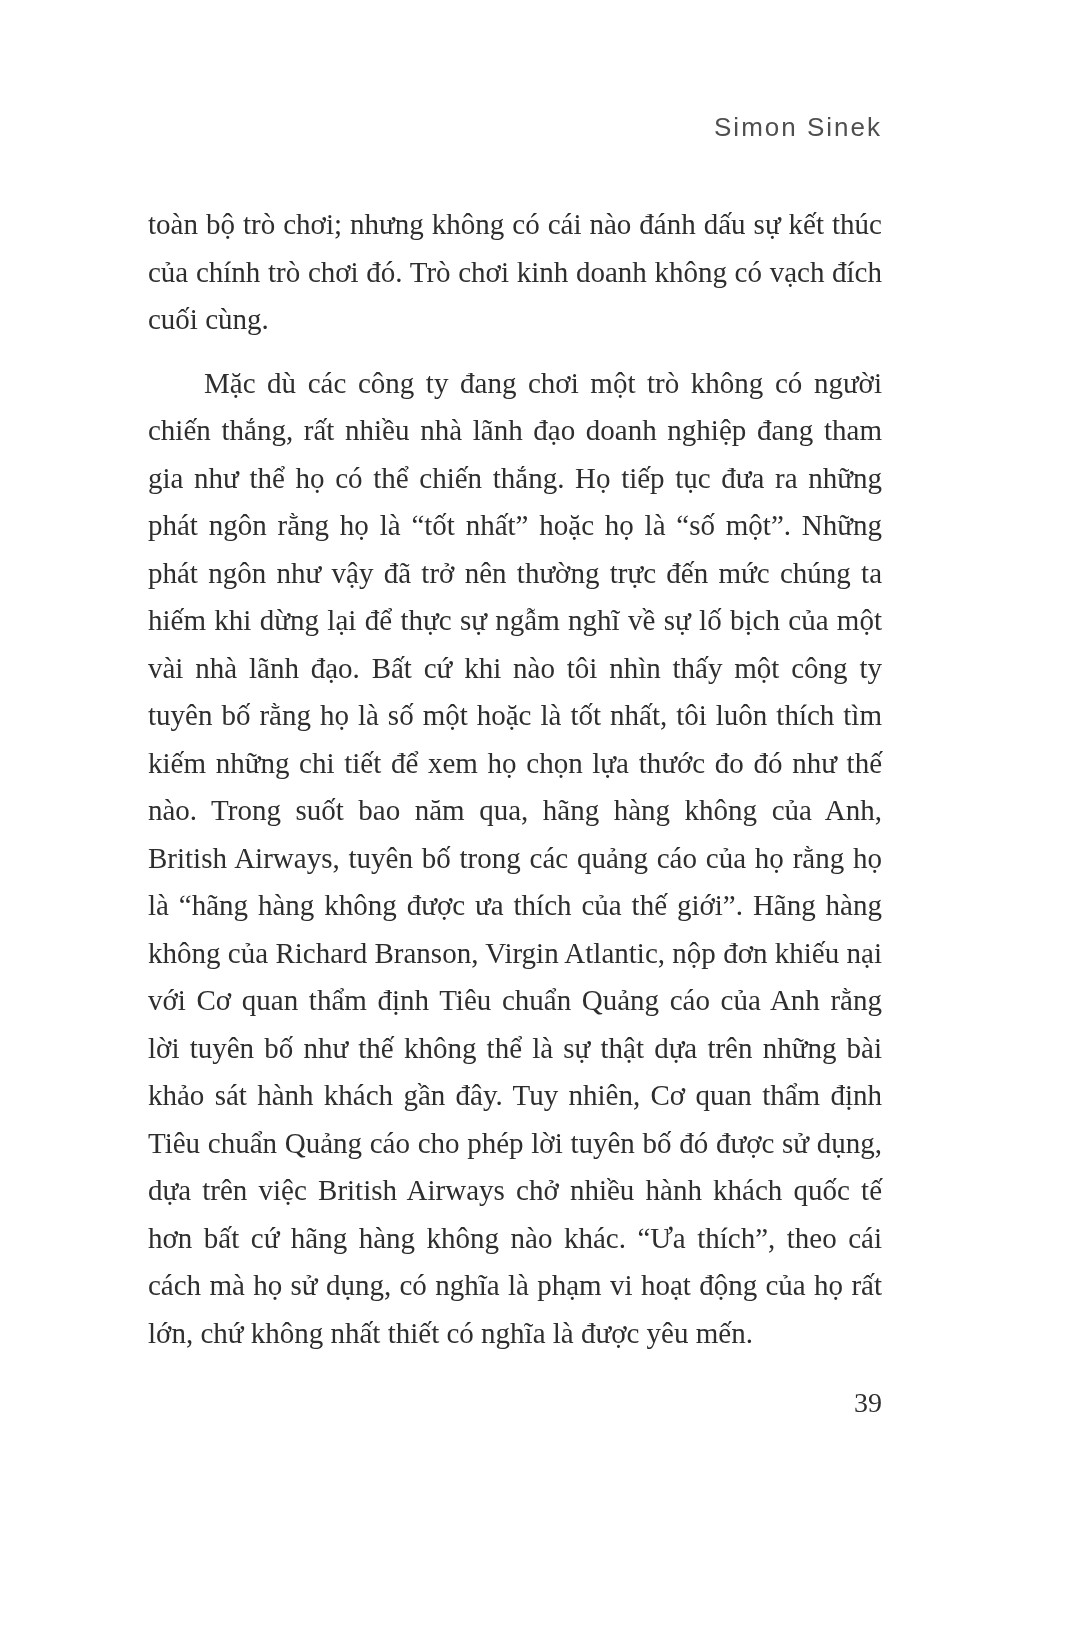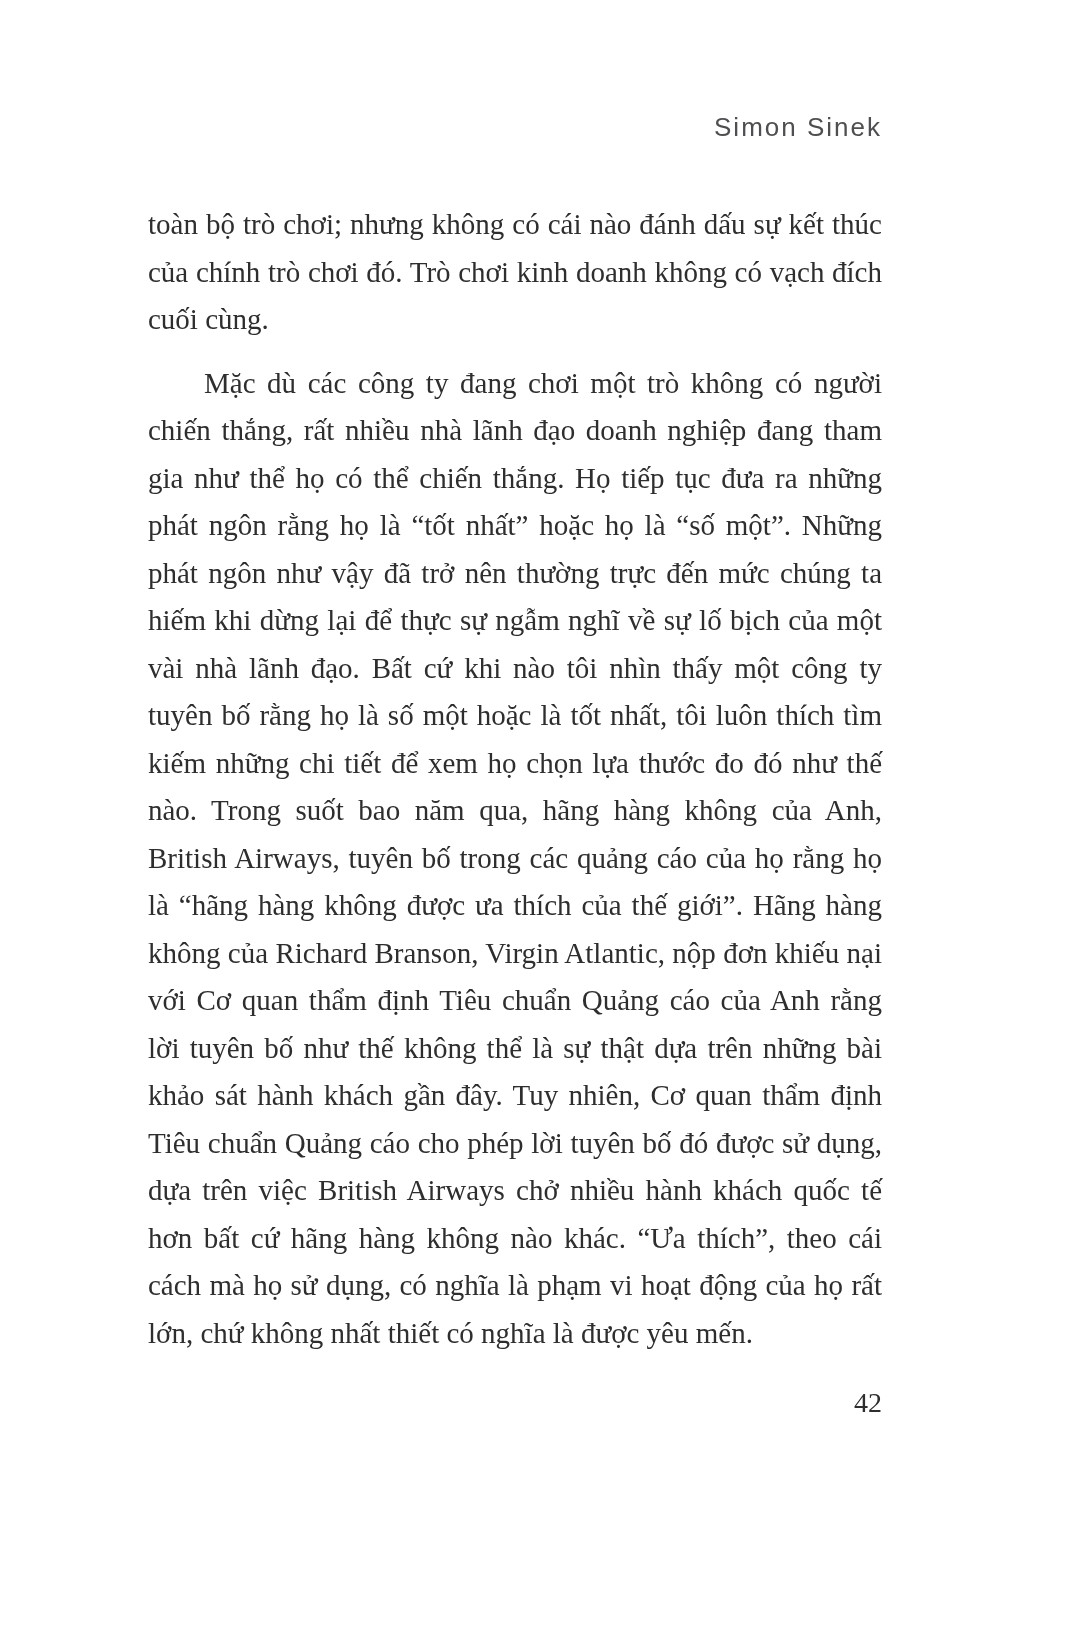--- a/index.html
+++ b/index.html
@@ -53,14 +53,14 @@
 <body>
 
 <div class="page">
   <div class="running-header">Simon Sinek</div>
 
   <div class="page-body">
     <p class="para no-indent">toàn bộ trò chơi; nhưng không có cái nào đánh dấu sự kết thúc của chính trò chơi đó. Trò chơi kinh doanh không có vạch đích cuối cùng.</p>
     <p class="para indent">Mặc dù các công ty đang chơi một trò không có người chiến thắng, rất nhiều nhà lãnh đạo doanh nghiệp đang tham gia như thể họ có thể chiến thắng. Họ tiếp tục đưa ra những phát ngôn rằng họ là “tốt nhất” hoặc họ là “số một”. Những phát ngôn như vậy đã trở nên thường trực đến mức chúng ta hiếm khi dừng lại để thực sự ngẫm nghĩ về sự lố bịch của một vài nhà lãnh đạo. Bất cứ khi nào tôi nhìn thấy một công ty tuyên bố rằng họ là số một hoặc là tốt nhất, tôi luôn thích tìm kiếm những chi tiết để xem họ chọn lựa thước đo đó như thế nào. Trong suốt bao năm qua, hãng hàng không của Anh, British Airways, tuyên bố trong các quảng cáo của họ rằng họ là “hãng hàng không được ưa thích của thế giới”. Hãng hàng không của Richard Branson, Virgin Atlantic, nộp đơn khiếu nại với Cơ quan thẩm định Tiêu chuẩn Quảng cáo của Anh rằng lời tuyên bố như thế không thể là sự thật dựa trên những bài khảo sát hành khách gần đây. Tuy nhiên, Cơ quan thẩm định Tiêu chuẩn Quảng cáo cho phép lời tuyên bố đó được sử dụng, dựa trên việc British Airways chở nhiều hành khách quốc tế hơn bất cứ hãng hàng không nào khác. “Ưa thích”, theo cái cách mà họ sử dụng, có nghĩa là phạm vi hoạt động của họ rất lớn, chứ không nhất thiết có nghĩa là được yêu mến.</p>
   </div>
 
-  <div class="page-number">42</div>
+  <div class="page-number">39</div>
 </div>
 
 </body></html>

